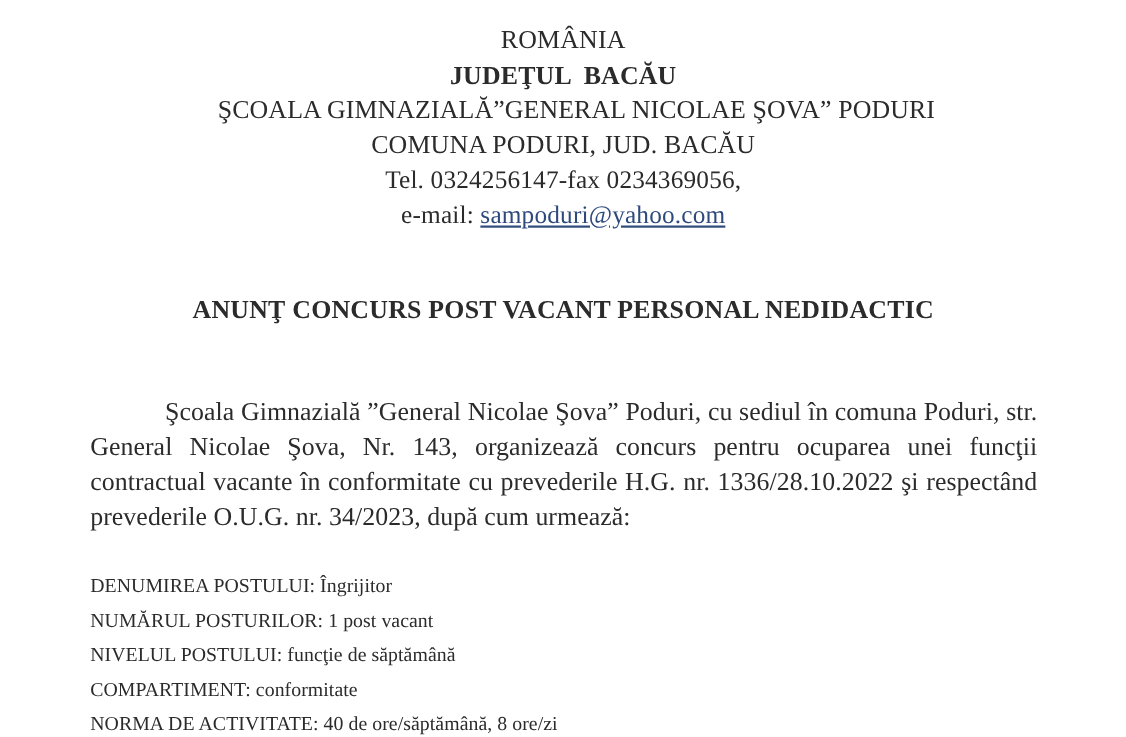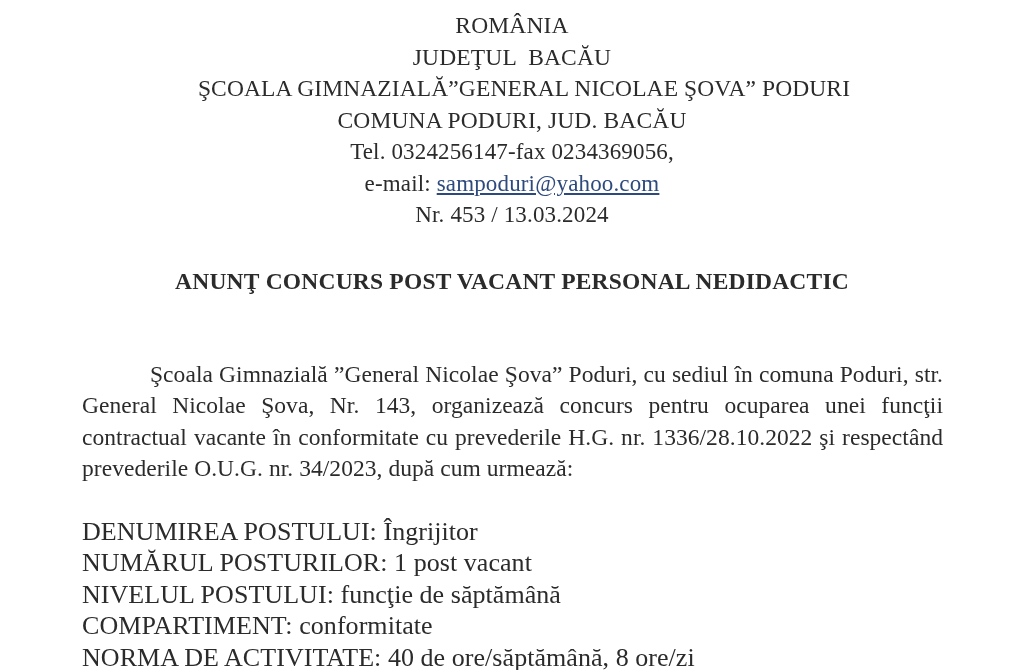--- a/index.html
+++ b/index.html
@@ -18,52 +18,53 @@
   .page {
     position: relative;
     width: 1024px;
     height: 670px;
     box-sizing: border-box;
     padding: 0;
   }
 
   
   .letterhead {
-    padding-top: 10px;
+    padding-top: 22px;
     text-align: center;
   }
   .letterhead .lh-line {
     font-size: 23.5px;
     line-height: 31.5px;
     letter-spacing: 0.15px;
     white-space: pre;
   }
   .letterhead .lh-line.lh-wide {
     font-size: 23.5px;
+    font-weight: bold;
   }
   .letterhead .lh-line.lh-school {
     font-size: 23.5px;
     letter-spacing: 0.1px;
     margin-left: 24px;
   }
   .letterhead .lh-line.lh-tel,
   .letterhead .lh-line.lh-email,
   .letterhead .lh-line.lh-nr {
     font-size: 23px;
   }
   .email-link {
     color: #2e4a7d;
     text-decoration: underline;
     text-underline-offset: 2px;
     cursor: pointer;
   }
 
   
   .doc-title {
-    margin-top: 35px;
+    margin-top: 56px;
     text-align: center;
     font-weight: bold;
     font-size: 23.5px;
     line-height: 30px;
     letter-spacing: 0.2px;
   }
 
   
   .body-block {
     margin-top: 63px;
@@ -79,42 +80,41 @@
     letter-spacing: 0.05px;
     hyphens: none;
   }
 
   
   .details {
     margin-top: 31px;
     margin-left: 82px;
   }
   .detail-line {
-    font-size: 26px;
+    font-size: 18px;
     line-height: 31.5px;
     letter-spacing: 0.05px;
     white-space: pre;
     font-family: Liberation Serif, serif;
   }
   .detail-line .dl-label { }
   .detail-line .dl-value { }
 </style>
 </head>
 <body>
 
 <div class="page">
 
   <div class="letterhead">
     <div class="lh-line">ROMÂNIA</div>
     <div class="lh-line lh-wide">JUDEŢUL  BACĂU</div>
     <div class="lh-line lh-school">ŞCOALA GIMNAZIALĂ”GENERAL NICOLAE ŞOVA” PODURI</div>
     <div class="lh-line">COMUNA PODURI, JUD. BACĂU</div>
     <div class="lh-line lh-tel">Tel. 0324256147-fax 0234369056,</div>
     <div class="lh-line lh-email"><span>e-mail: </span><span class="email-link">sampoduri@yahoo.com</span></div>
-    <div class="lh-line lh-nr">Nr. 453 / 13.03.2024</div>
   </div>
 
   <div class="doc-title">ANUNŢ CONCURS POST VACANT PERSONAL NEDIDACTIC</div>
 
   <div class="body-block">
     <p class="body-para">Şcoala Gimnazială ”General Nicolae Şova” Poduri, cu sediul în comuna Poduri, str. General Nicolae Şova, Nr. 143, organizează concurs pentru ocuparea unei funcţii contractual vacante în conformitate cu prevederile H.G. nr. 1336/28.10.2022 şi respectând prevederile O.U.G. nr. 34/2023, după cum urmează:</p>
   </div>
 
   <div class="details">
     <div class="detail-line"><span class="dl-label">DENUMIREA POSTULUI:</span><span class="dl-value"> Îngrijitor</span></div>

